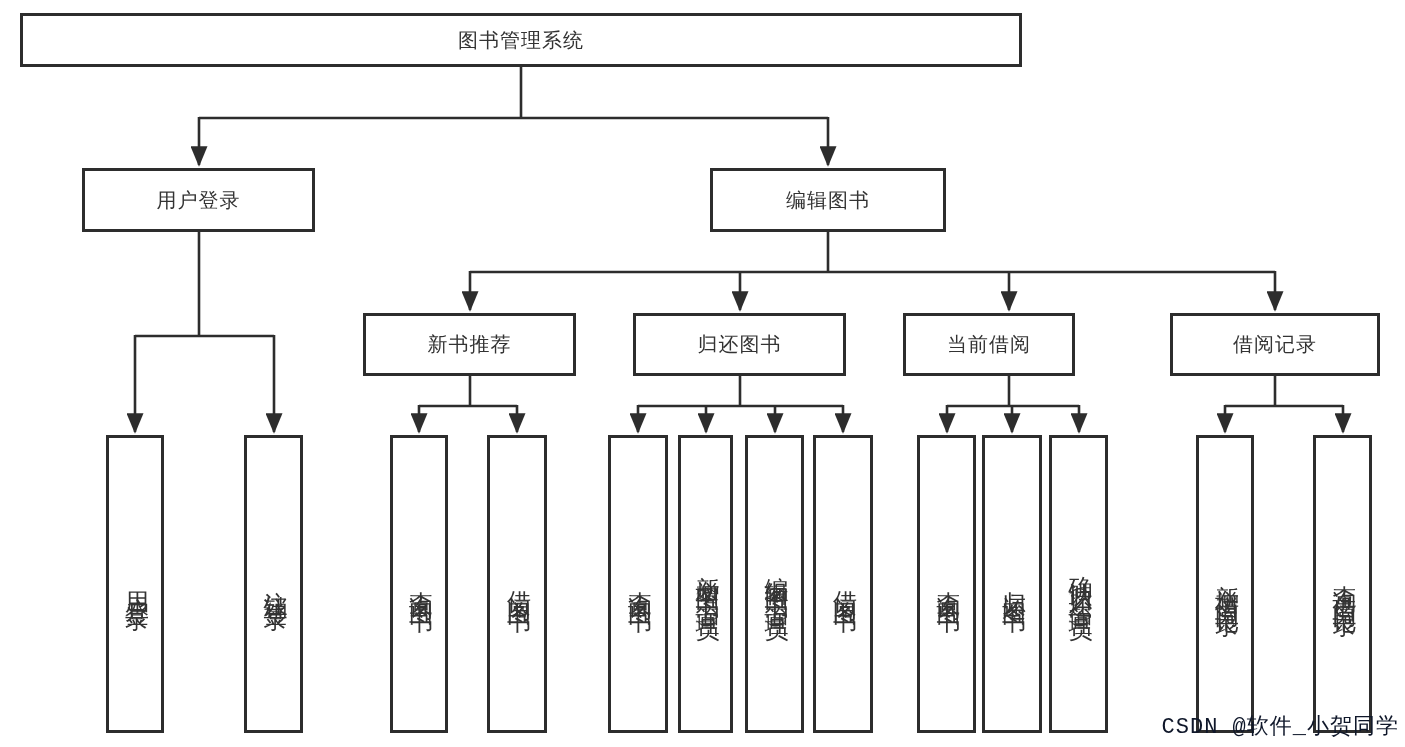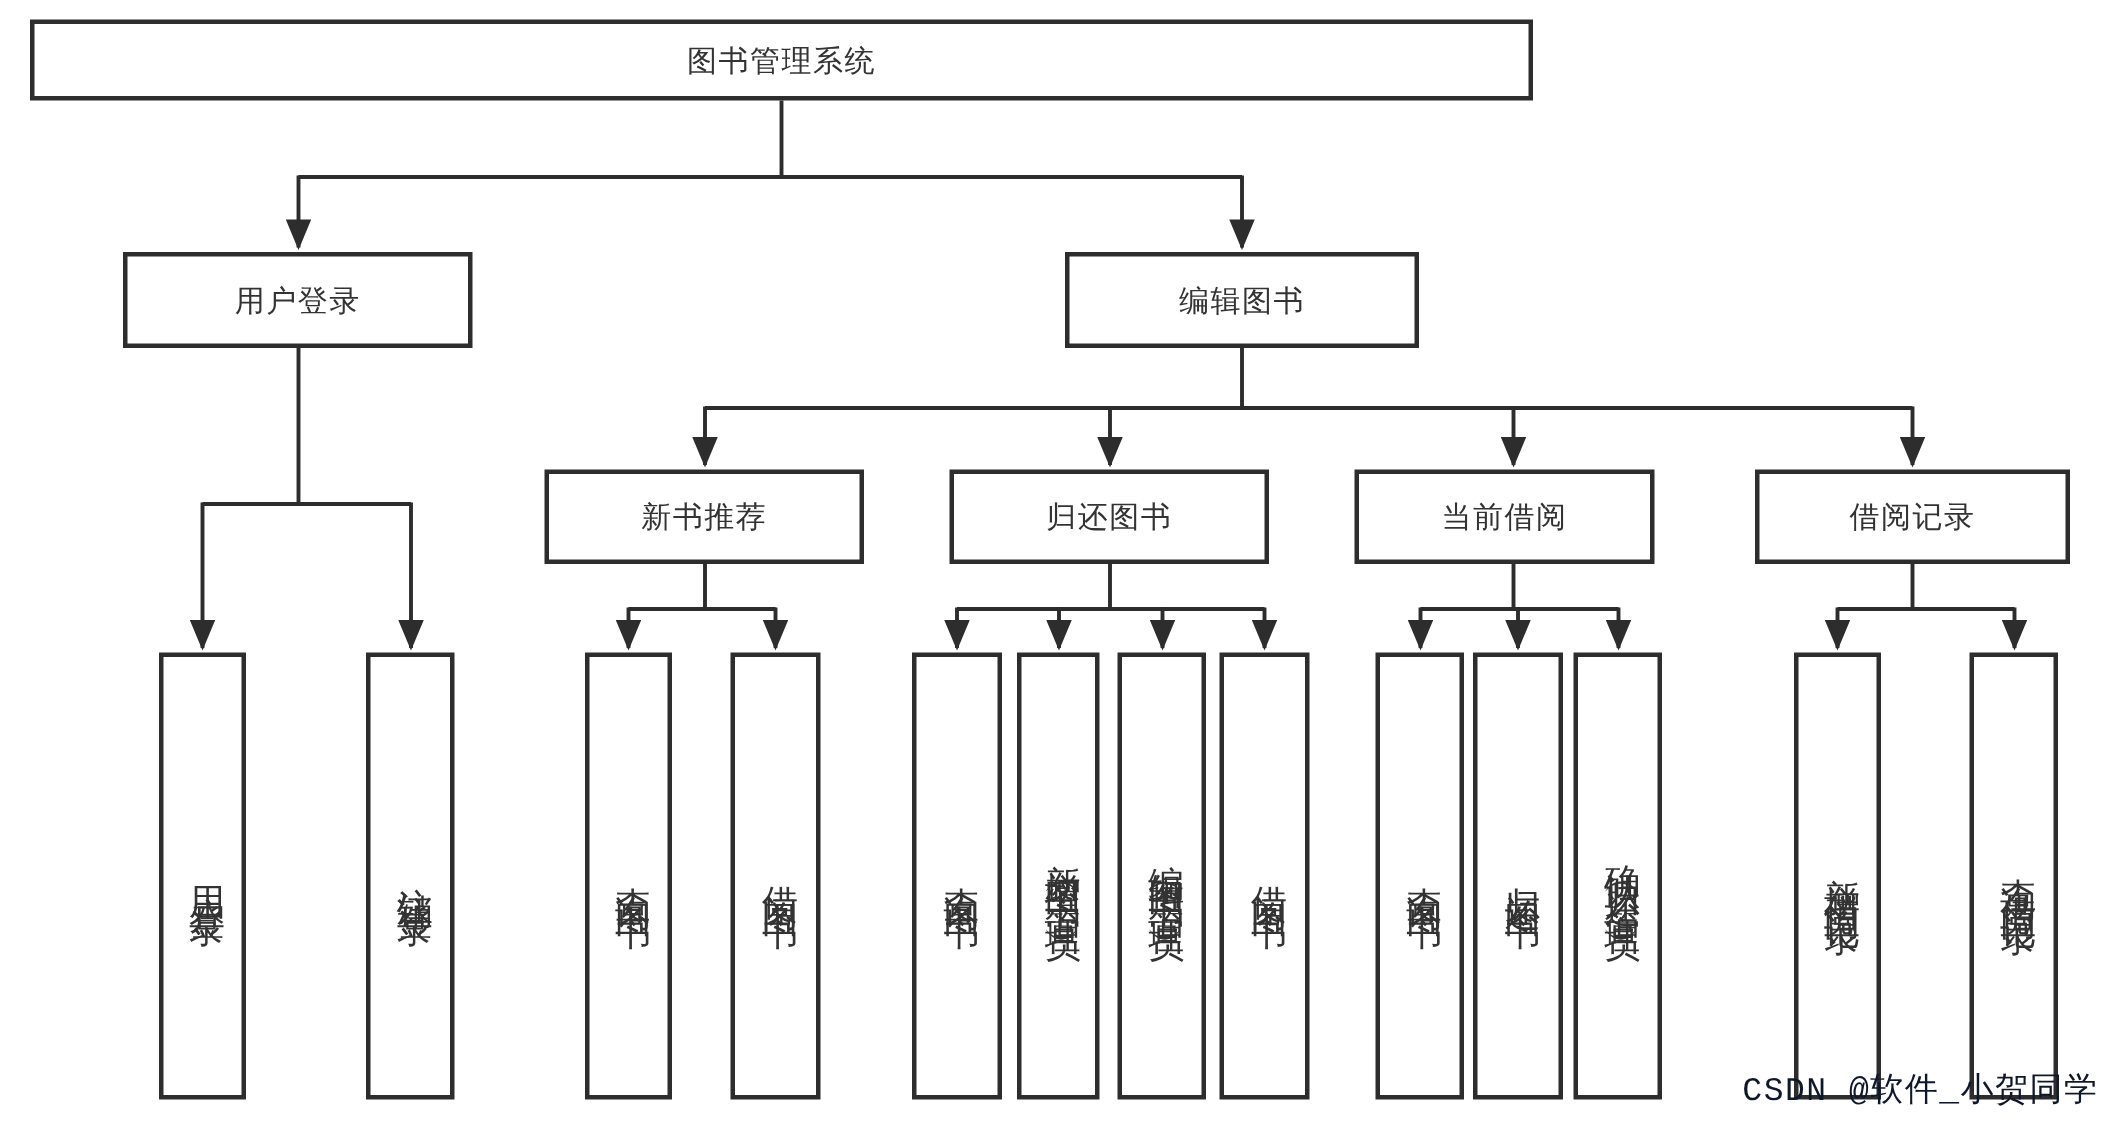--- a/index.html
+++ b/index.html
@@ -93,21 +93,21 @@
     </g>
   </svg>
 
   <div class="box hbox" style="left:20px; top:13px; width:1002px; height:54px;">图书管理系统</div>
 
   <div class="box hbox" style="left:82px; top:168px; width:233px; height:64px;">用户登录</div>
   <div class="box hbox" style="left:710px; top:168px; width:236px; height:64px;">编辑图书</div>
 
   <div class="box hbox" style="left:363px; top:313px; width:213px; height:63px;">新书推荐</div>
   <div class="box hbox" style="left:633px; top:313px; width:213px; height:63px;">归还图书</div>
-  <div class="box hbox" style="left:903px; top:313px; width:200px; height:63px;">当前借阅</div>
+  <div class="box hbox" style="left:903px; top:313px; width:172px; height:63px;">当前借阅</div>
   <div class="box hbox" style="left:1170px; top:313px; width:210px; height:63px;">借阅记录</div>
 
   <div class="box vbox" style="left:106px; top:435px; width:58px; height:298px;">
     <span class="vtext">用户登录</span>
   </div>
   <div class="box vbox" style="left:244px; top:435px; width:59px; height:298px;">
     <span class="vtext">注销登录</span>
   </div>
 
   <div class="box vbox" style="left:390px; top:435px; width:58px; height:298px;">

